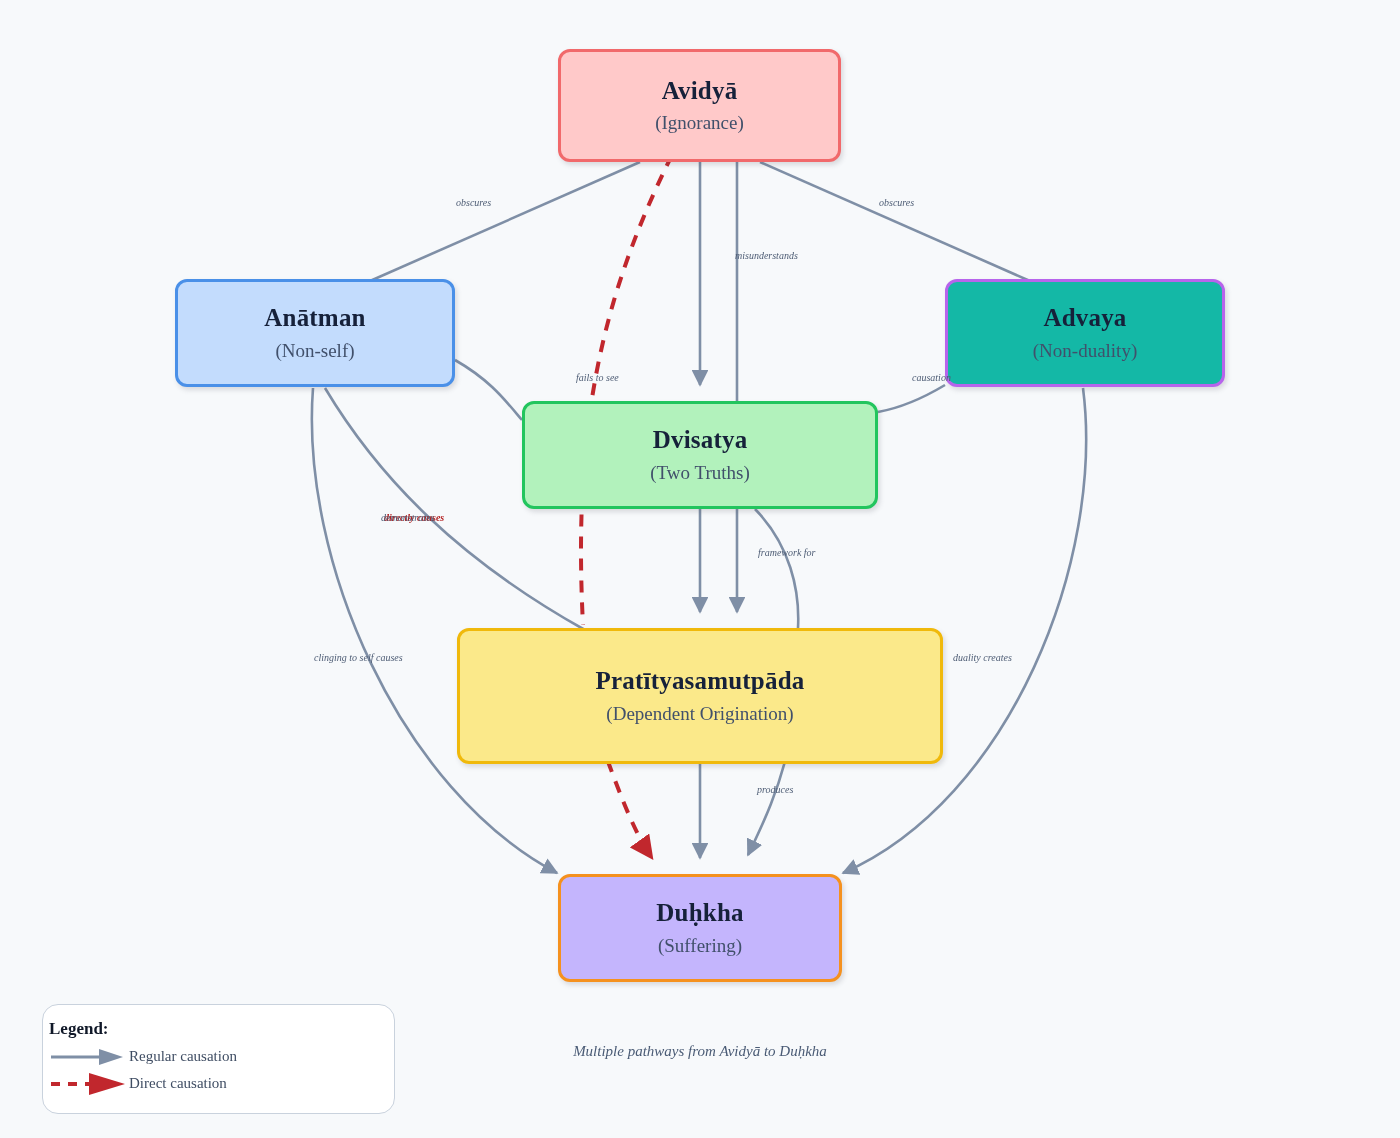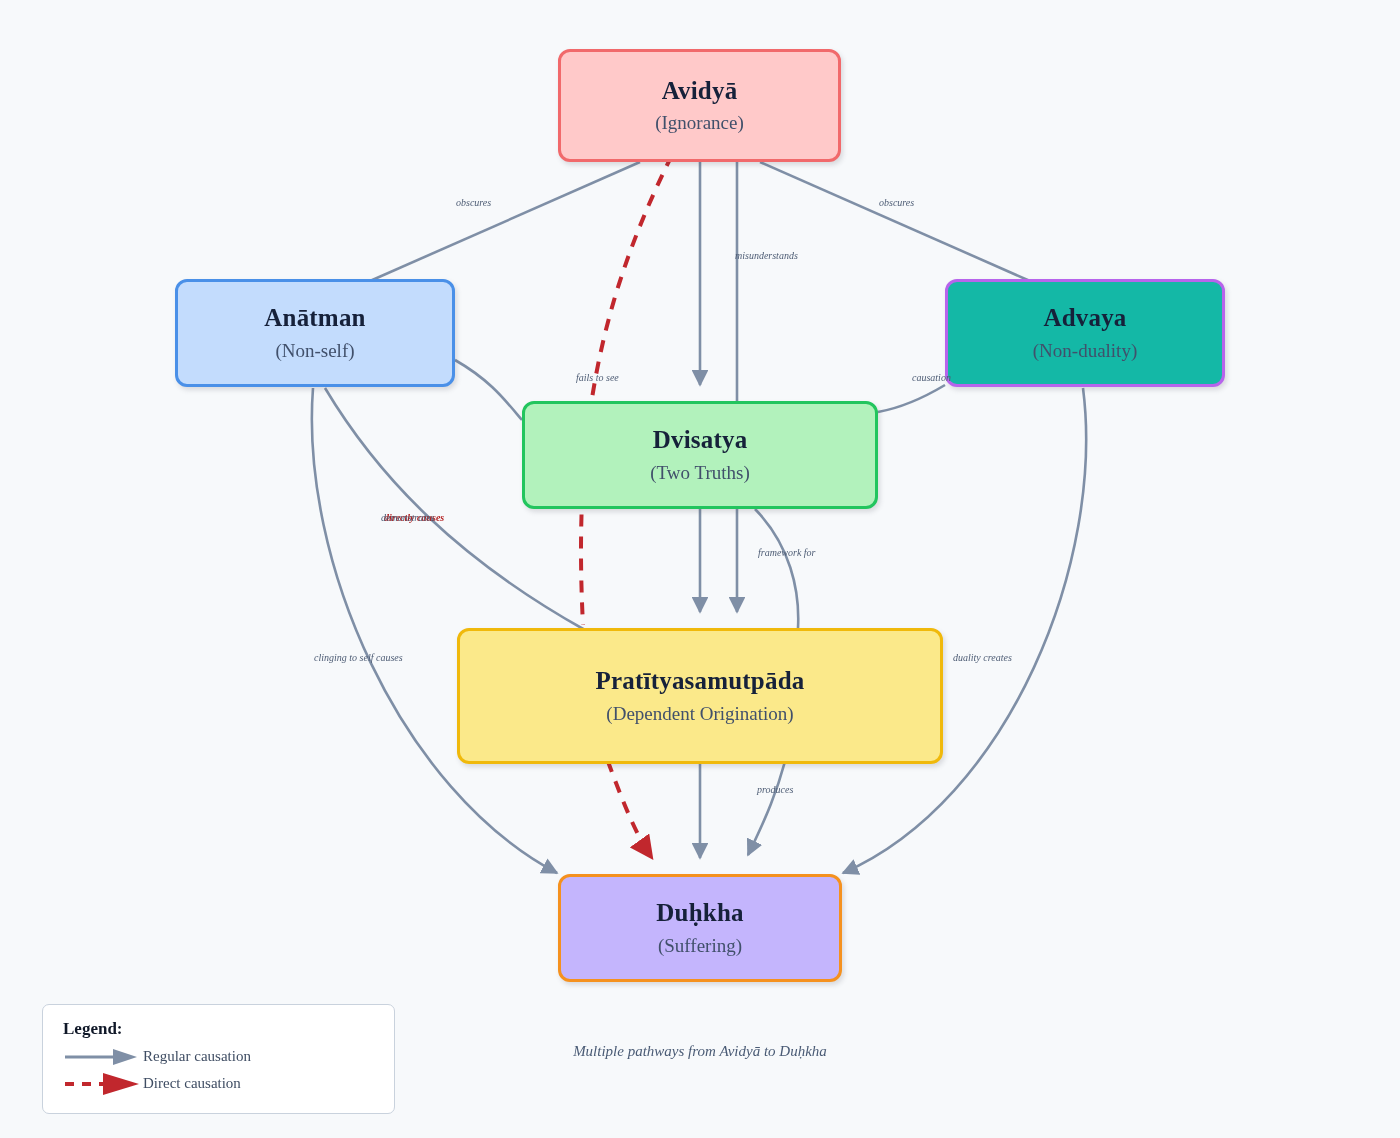--- a/index.html
+++ b/index.html
@@ -67,23 +67,23 @@
     font-style: italic;
   }
   #legend {
     position: absolute;
     left: 42px;
     top: 1004px;
     width: 353px;
     height: 110px;
     background: #ffffff;
     border: 1px solid #c9d2dd;
-    border-radius: 7px;
+    border-radius: 16px;
     box-sizing: border-box;
-    padding: 14px 20px;
+    padding: 14px 6px;
   }
   #legend .legend-title {
     font-weight: bold;
     font-size: 17px;
     color: #101828;
     margin-bottom: 4px;
   }
   .legend-row {
     display: flex;
     align-items: center;

